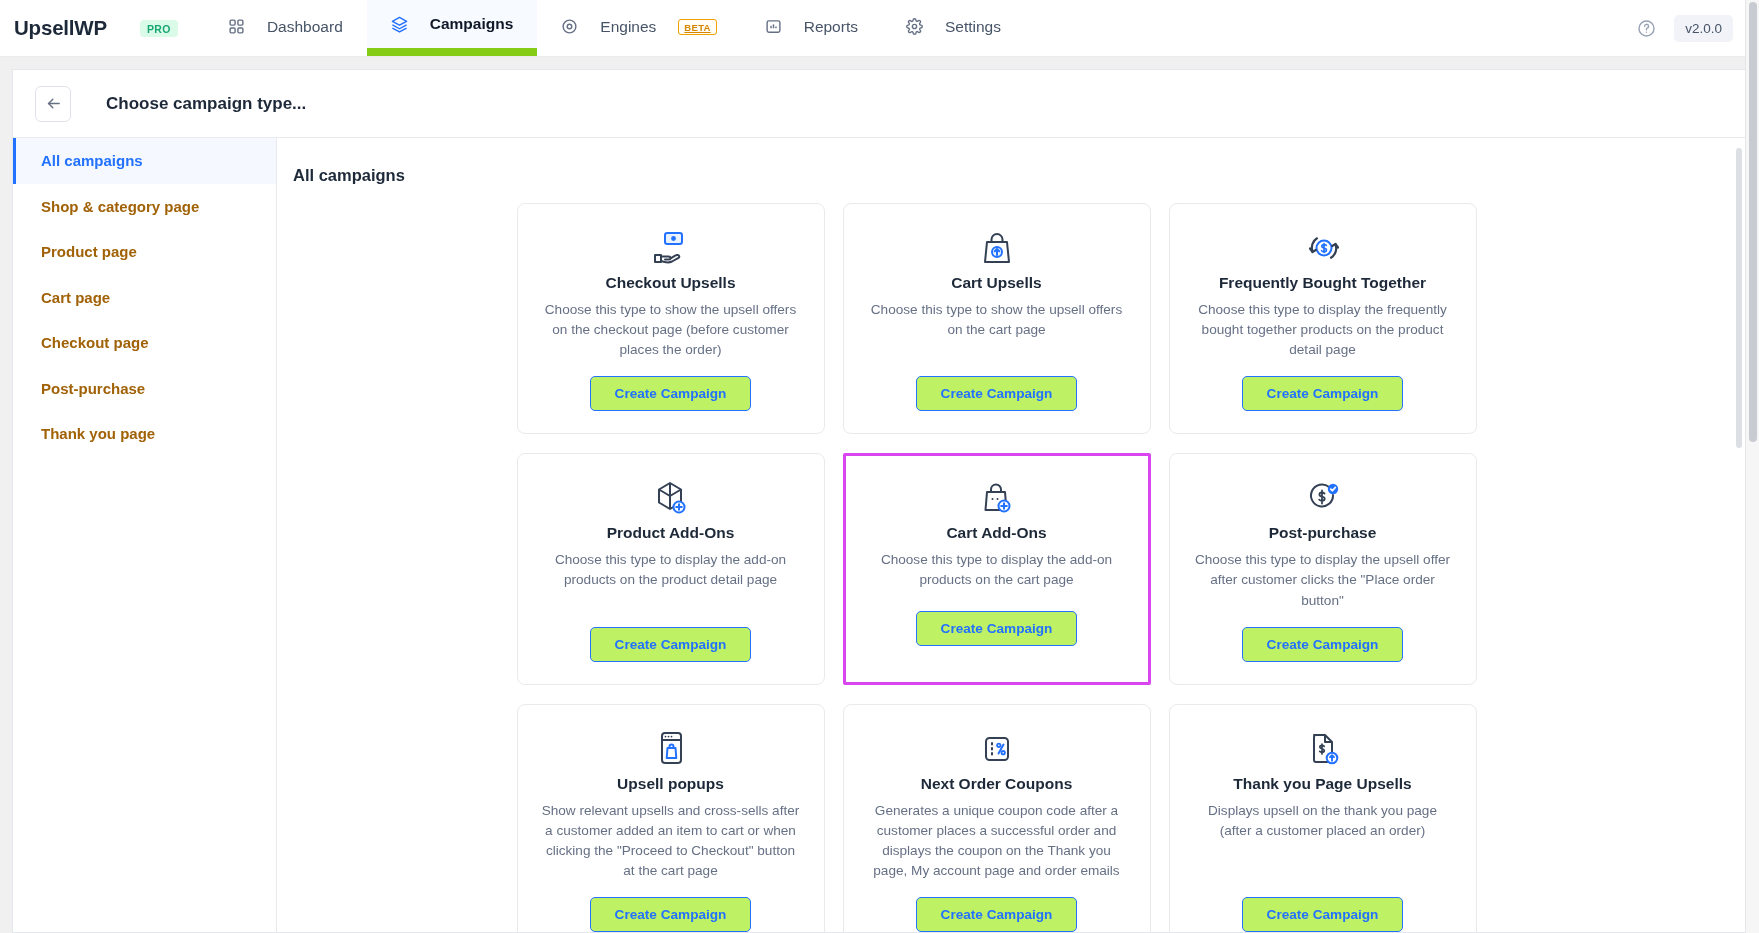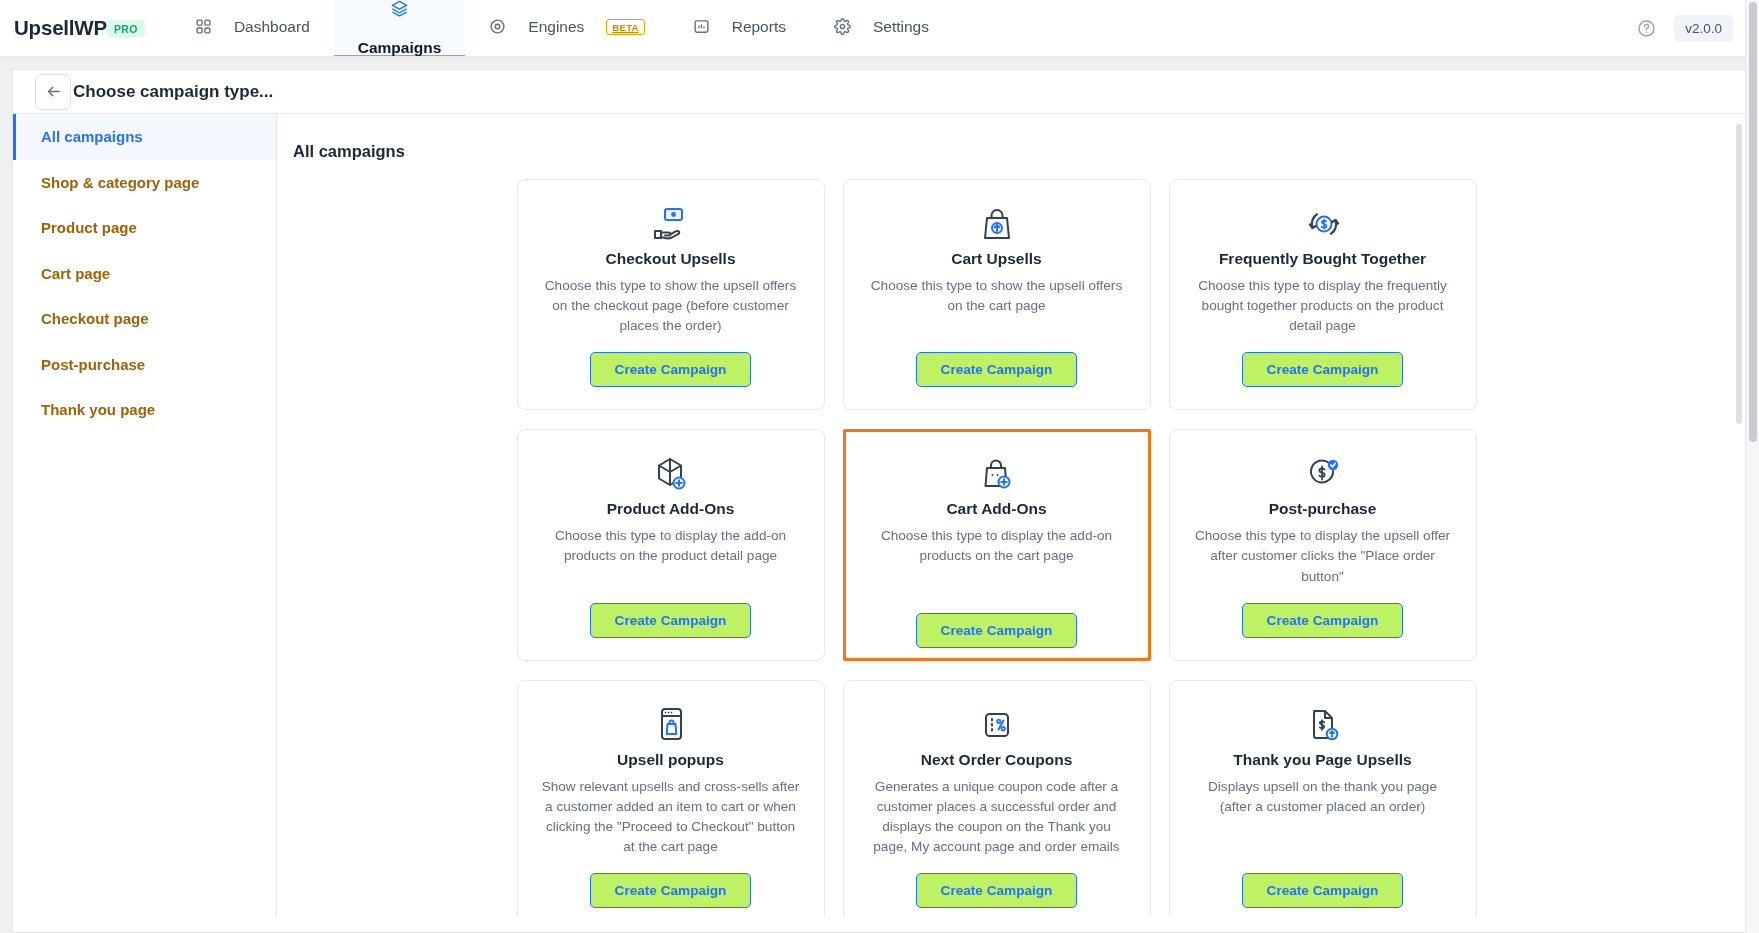--- a/index.html
+++ b/index.html
@@ -13,48 +13,47 @@
   
   .topbar {
     height: 57px;
     background: #ffffff;
     display: flex;
     align-items: stretch;
     border-bottom: 1px solid #e9ebee;
     position: relative;
   }
   .brand {
-    display: flex; align-items: center; gap: 0;
+    display: flex; align-items: center; gap: 9px;
     padding: 0 26px 0 14px;
   }
   .brand-name {
     font-size: 20.5px; font-weight: 700; color: #1d2939;
     letter-spacing: -0.2px;
   }
   .brand-badge {
     background: #d9fbe8; color: #17a673;
     font-size: 10.5px; font-weight: 700; letter-spacing: .4px;
-    padding: 3px 7px 2px; border-radius: 4px;
+    padding: 3px 7px 2px; border-radius: 4px; margin-left: 24px;
   }
   .nav {
     display: flex; align-items: stretch;
   }
   .nav-item {
     display: flex; align-items: center; gap: 22px;
     padding: 0 24px;
     font-size: 15.5px; color: #475467; font-weight: 500;
     cursor: pointer;
     border-bottom: 3px solid transparent;
     position: relative;
   }
   .nav-item.active {
     color: #101828; font-weight: 700;
     background: #f7faff;
-    border-bottom: 1px solid #84cc16;
-    flex-direction: column;
+    border-bottom: 8px solid #84cc16;
   }
   .nav-item .ic { display: flex; align-items: center; }
   .beta-badge {
     border: 1px solid #f0a202; color: #d68600;
     font-size: 9.5px; font-weight: 700; letter-spacing: .3px;
     padding: 2px 5px 1px; border-radius: 3px;
     background: #fffdf5;
     text-decoration: underline;
   }
   .topbar-right {
@@ -69,22 +68,22 @@
   
   .page {
     margin: 12px 12px 0 12px;
     background: #ffffff;
     border: 1px solid #e4e7ec;
     height: calc(933px - 57px - 12px);
     overflow: hidden;
     position: relative;
   }
   .page-header {
-    height: 44px;
-    display: flex; align-items: center; gap: 2px;
+    height: 68px;
+    display: flex; align-items: center; gap: 35px;
     padding: 0 22px;
     border-bottom: 1px solid #e8eaee;
   }
   .back-btn {
     width: 36px; height: 36px;
     border: 1px solid #dfe3e8; border-radius: 6px;
     background: #fff;
     display: flex; align-items: center; justify-content: center;
     cursor: pointer;
   }
@@ -133,23 +132,23 @@
   .card {
     border: 1px solid #e8eaee;
     border-radius: 8px;
     background: #fff;
     padding: 24px 20px 22px;
     display: flex; flex-direction: column; align-items: center;
     min-height: 200px;
     cursor: pointer;
   }
   .card.selected {
-    border: 3px solid #f97316;
+    border: 3px solid #d946ef;
     border-radius: 2px;
-    padding: 22px 18px 10px;
+    padding: 22px 18px 36px;
   }
   .card-icon { height: 40px; display:flex; align-items:center; justify-content:center; margin-bottom: 6px; }
   .card-title {
     font-size: 15.5px; font-weight: 700; color: #1d2939;
     margin-bottom: 8px; text-align: center;
   }
   .card-desc {
     font-size: 13.6px; color: #667085; line-height: 1.48;
     text-align: center; margin-bottom: 16px;
     max-width: 264px;

